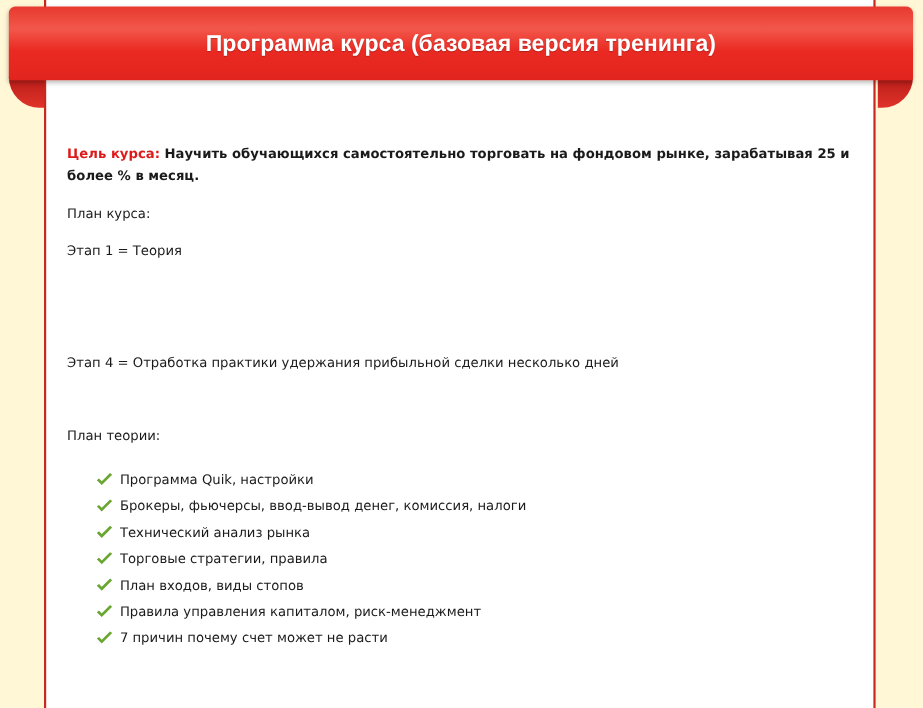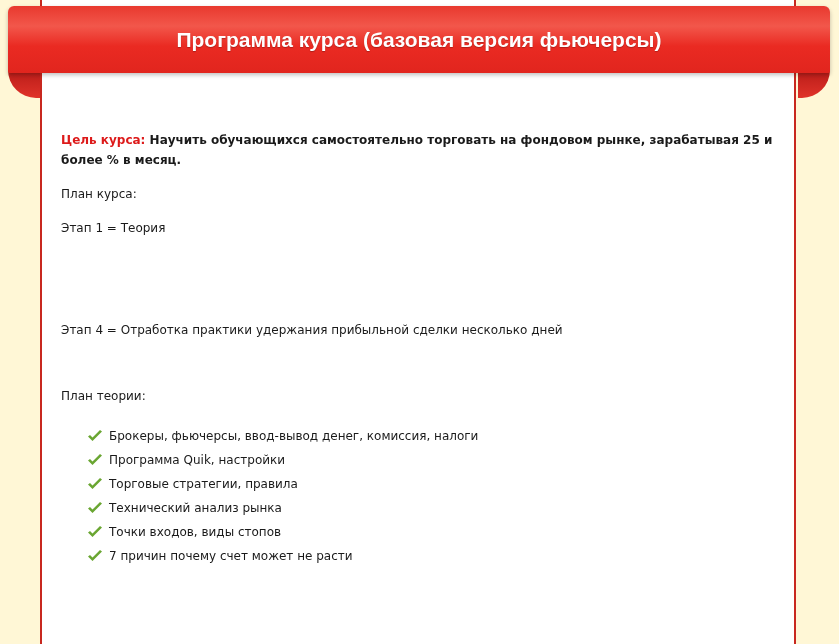--- a/index.html
+++ b/index.html
@@ -50,62 +50,68 @@
     }
   </style>
 </head>
 <body>
 
 <div class="page"></div>
 
 <div class="fold-left"></div>
 <div class="fold-right"></div>
 <div class="ribbon">
-  <div class="ribbon-title">Программа курса (базовая версия фьючерсы)</div>
+  <div class="ribbon-title">Программа курса (базовая версия тренинга)</div>
 </div>
 
 <div class="content">
   <p class="goal"><span class="label">Цель курса:</span><span> Научить обучающихся самостоятельно торговать на фондовом рынке, зарабатывая 25 и более % в месяц.</span></p>
 
   <p class="p" style="top:54px">План курса:</p>
   <p class="p" style="top:88px">Этап 1 = Теория</p>
   <p class="p" style="top:190px">Этап 4 = Отработка практики удержания прибыльной сделки несколько дней</p>
 
   <p class="p" style="top:256px">План теории:</p>
 
   <ul class="check-list">
     <li>
         <svg class="check" viewBox="0 0 16 14">
           <path d="M1 7.5 L5.5 12 L15 2.5 L13 1 L5.5 8.5 L3 6 Z" fill="#6aa632"></path>
         </svg>
+        <span>Программа Quik, настройки</span>
+      </li>
+    <li>
+        <svg class="check" viewBox="0 0 16 14">
+          <path d="M1 7.5 L5.5 12 L15 2.5 L13 1 L5.5 8.5 L3 6 Z" fill="#6aa632"></path>
+        </svg>
         <span>Брокеры, фьючерсы, ввод-вывод денег, комиссия, налоги</span>
       </li>
     <li>
         <svg class="check" viewBox="0 0 16 14">
           <path d="M1 7.5 L5.5 12 L15 2.5 L13 1 L5.5 8.5 L3 6 Z" fill="#6aa632"></path>
         </svg>
-        <span>Программа Quik, настройки</span>
+        <span>Технический анализ рынка</span>
       </li>
     <li>
         <svg class="check" viewBox="0 0 16 14">
           <path d="M1 7.5 L5.5 12 L15 2.5 L13 1 L5.5 8.5 L3 6 Z" fill="#6aa632"></path>
         </svg>
         <span>Торговые стратегии, правила</span>
       </li>
     <li>
         <svg class="check" viewBox="0 0 16 14">
           <path d="M1 7.5 L5.5 12 L15 2.5 L13 1 L5.5 8.5 L3 6 Z" fill="#6aa632"></path>
         </svg>
-        <span>Технический анализ рынка</span>
+        <span>План входов, виды стопов</span>
       </li>
     <li>
         <svg class="check" viewBox="0 0 16 14">
           <path d="M1 7.5 L5.5 12 L15 2.5 L13 1 L5.5 8.5 L3 6 Z" fill="#6aa632"></path>
         </svg>
-        <span>Точки входов, виды стопов</span>
+        <span>Правила управления капиталом, риск-менеджмент</span>
       </li>
     <li>
         <svg class="check" viewBox="0 0 16 14">
           <path d="M1 7.5 L5.5 12 L15 2.5 L13 1 L5.5 8.5 L3 6 Z" fill="#6aa632"></path>
         </svg>
         <span>7 причин почему счет может не расти</span>
       </li>
   </ul>
 </div>
 

